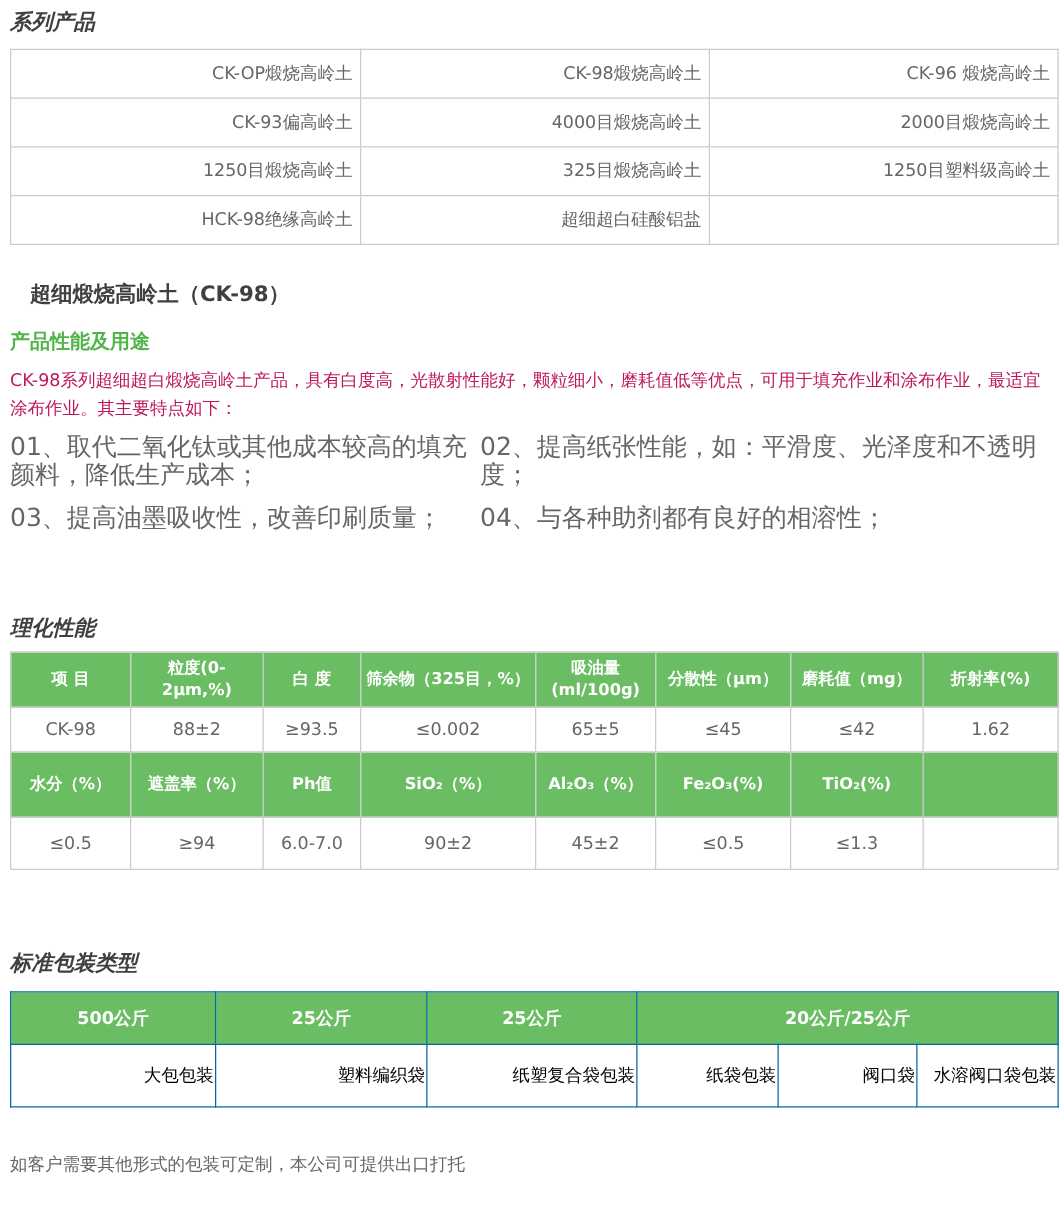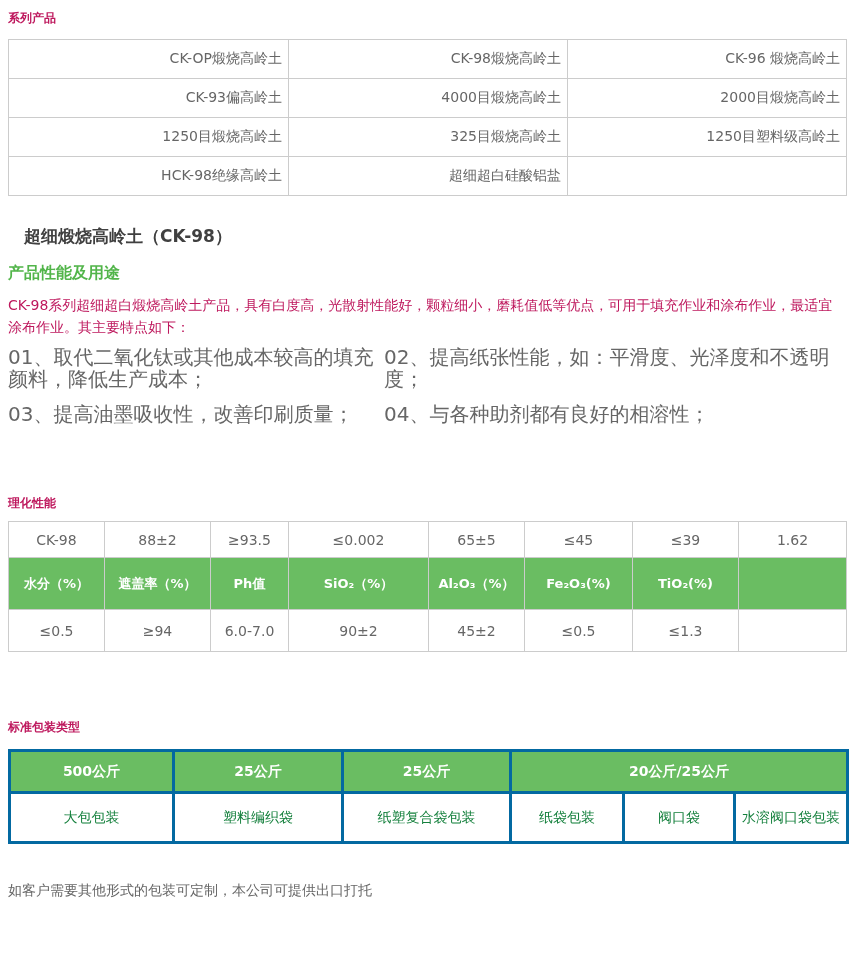--- a/index.html
+++ b/index.html
@@ -5,22 +5,22 @@
   * { box-sizing: border-box; }
   html, body { margin: 0; padding: 0; background: #fff; }
   body {
     width: 850px; height: 970px; overflow: hidden;
     font-family: "DejaVu Sans", "Liberation Sans", sans-serif;
     color: #666;
   }
   .wrap { width: 846px; padding: 9px 0 0 8px; }
 
   .green-title {
-    color: #be185d; font-size: 12px; font-weight: bold;
-    line-height: 19px; margin: 0 0 11px 0;
+    color: #404040; font-size: 17px; font-weight: bold;
+    line-height: 19px; margin: 0 0 11px 0; font-style: italic;
   }
 
   
   table { border-collapse: collapse; table-layout: fixed; width: 838px; }
   .series-table td {
     border: 1px solid #ccc; height: 39px; text-align: right;
     font-size: 14px; color: #666; padding: 0 6px;
   }
 
   
@@ -50,26 +50,26 @@
     background: #6abd62; color: #fff; font-weight: bold;
     font-size: 13px; line-height: 18px; height: 44px;
   }
   .phys-table td { font-size: 14px; color: #666; height: 36px; }
   .phys-table tr.row2 th { height: 52px; }
   .phys-table tr.row2v td { height: 42px; }
 
   
   .pack-title { margin: 66px 0 0 0; }
   .pack-table { margin-top: 12px; }
-  .pack-table th, .pack-table td { border: 3px solid #0369a1; text-align: center; }
+  .pack-table th, .pack-table td { border: 1px solid #0369a1; text-align: center; }
   .pack-table th {
     background: #6abd62; color: #fff; font-weight: bold;
     font-size: 14px; height: 42px;
   }
-  .pack-table td { font-size: 14px; color: #15803d; height: 50px; }
+  .pack-table td { font-size: 14px; color: #000000; height: 50px; text-align: right; }
 
   .footer-note {
     font-size: 14px; color: #666; line-height: 20px; margin: 36px 0 0 0;
   }
 </style>
 </head>
 <body>
 
 <div class="wrap">
 
@@ -122,27 +122,37 @@
         <col style="width:106px">
         <col style="width:78px">
         <col style="width:140px">
       <col style="width:96px">
         <col style="width:108px">
         <col style="width:106px">
         <col style="width:108px">
     </colgroup>
     <tbody>
       <tr>
+        <th>项 目</th>
+        <th>粒度(0-2μm,%)</th>
+        <th>白 度</th>
+        <th>筛余物（325目，%）</th>
+        <th>吸油量 (ml/100g)</th>
+        <th>分散性（μm）</th>
+        <th>磨耗值（mg）</th>
+        <th>折射率(%)</th>
+      </tr>
+      <tr>
         <td>CK-98</td>
         <td>88±2</td>
         <td>≥93.5</td>
         <td>≤0.002</td>
         <td>65±5</td>
         <td>≤45</td>
-        <td>≤39</td>
+        <td>≤42</td>
         <td>1.62</td>
       </tr>
       <tr class="row2">
         <th>水分（%）</th>
         <th>遮盖率（%）</th>
         <th>Ph值</th>
         <th>SiO₂（%）</th>
         <th>Al₂O₃（%）</th>
         <th>Fe₂O₃(%)</th>
         <th>TiO₂(%)</th>

